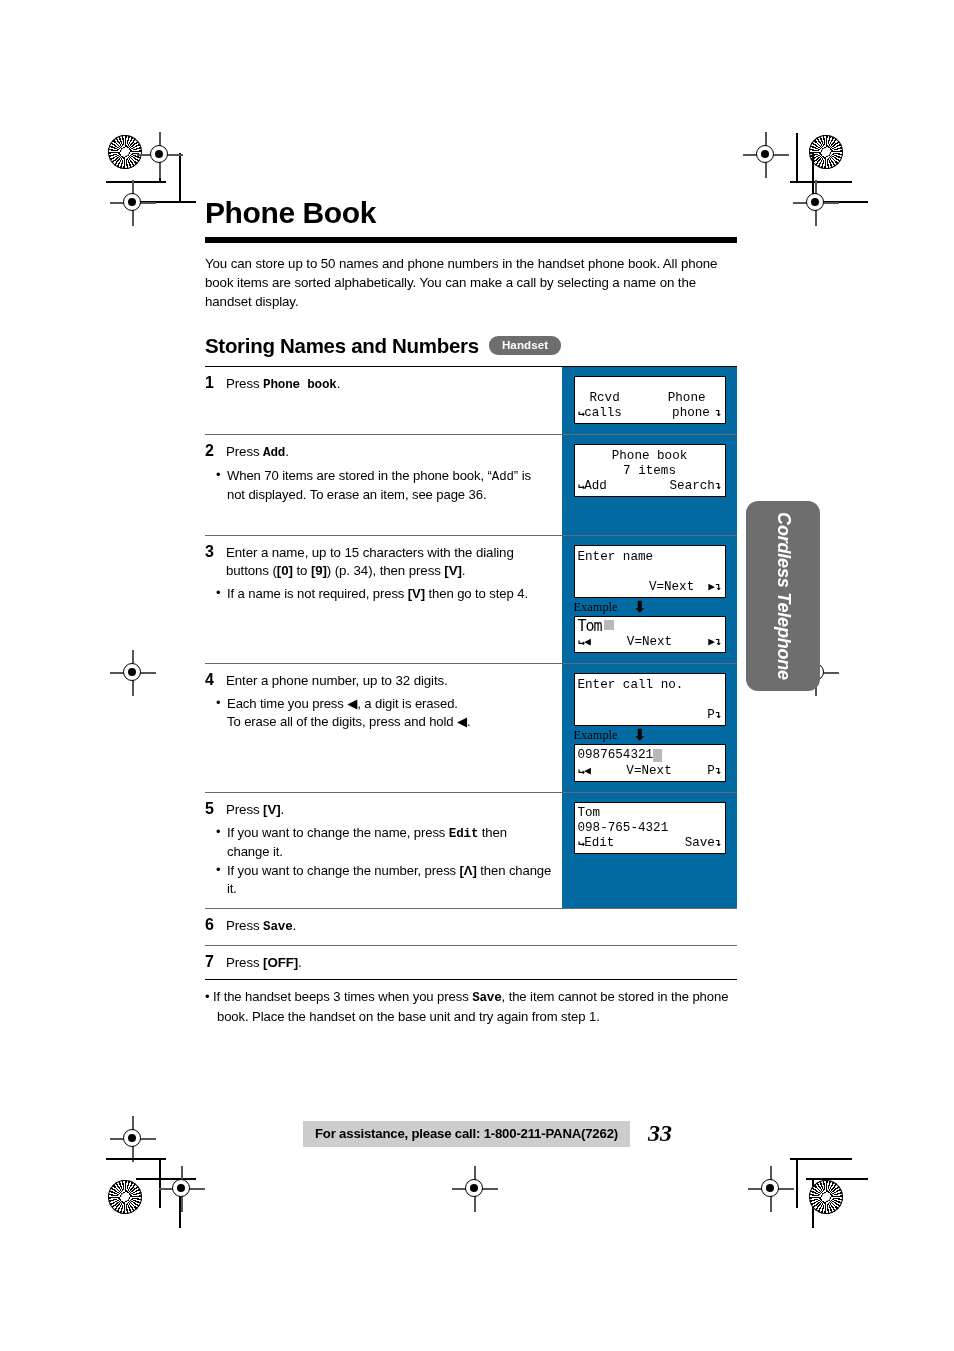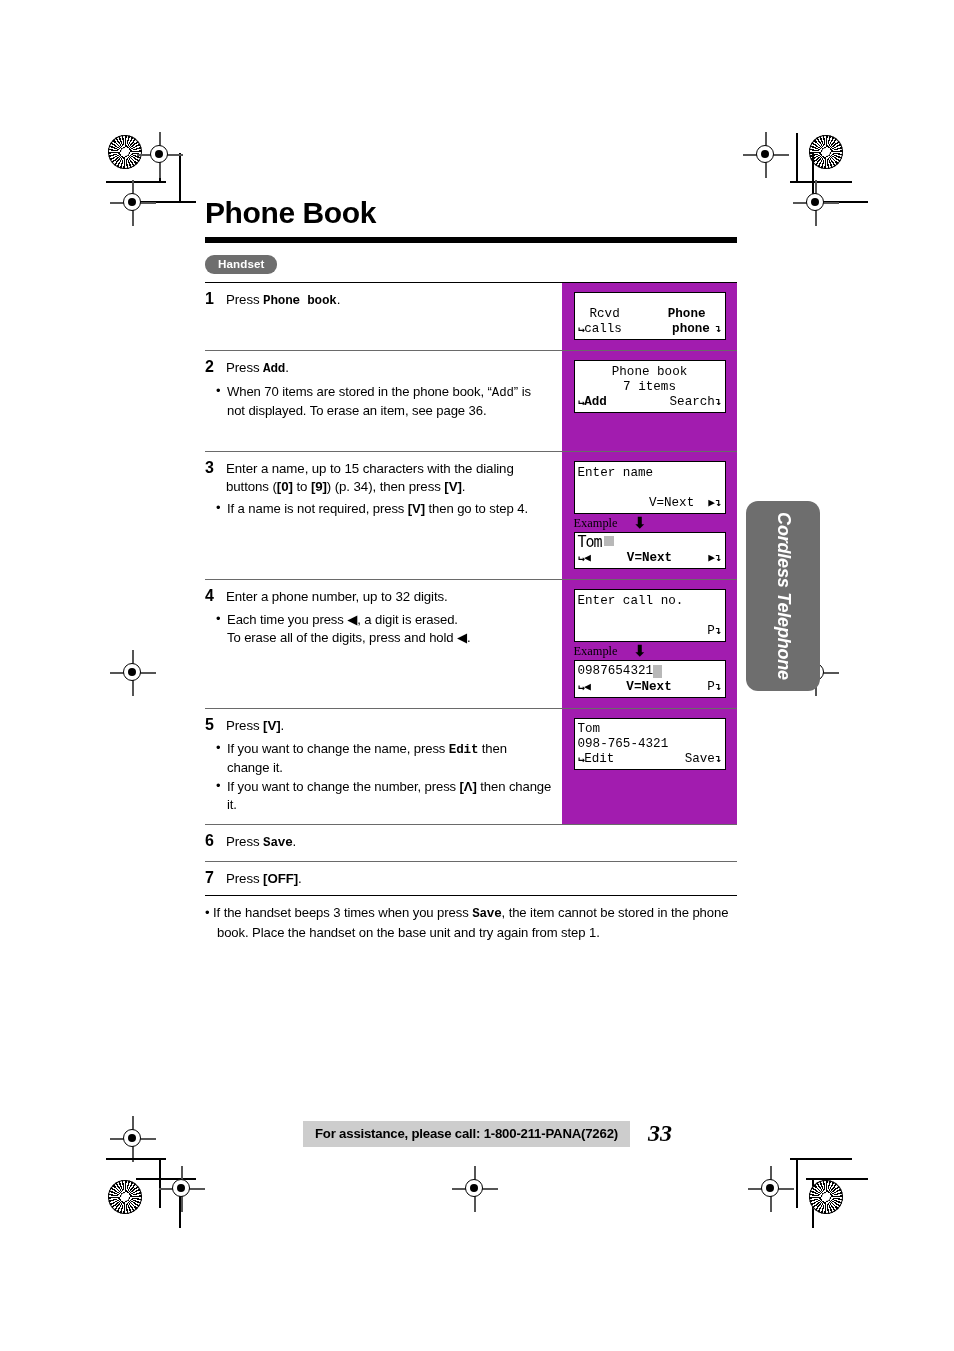--- a/index.html
+++ b/index.html
@@ -121,21 +121,21 @@
   .step-left {
     width: 357px;
     box-sizing: border-box;
     padding: 7px 10px 9px 0;
     background: transparent;
   }
   .step-right {
     width: 175px;
     box-sizing: border-box;
     padding: 9px 0 10px 0;
-    background: #a21caf;
+    background: #0369a1;
     position: relative;
     z-index: 1;
   }
   .step-head {
     display: flex;
     gap: 8px;
     font-size: 13.3px;
     line-height: 1.35;
     letter-spacing: -0.1px;
   }
@@ -192,21 +192,21 @@
     position: relative;
   }
   .lcd .l {
     display: flex;
     white-space: pre;
     height: 15px;
     align-items: center;
   }
   .lcd .l.tall { height: 16px; }
   .lcd .spacer { height: 15px; }
-  .lcd .b { font-weight: bold; }
+  .lcd .b { font-weight: normal; }
   .lcd .grow { flex: 1; }
   .lcd .ctr { justify-content: center; }
   
   .ar { font-size: 11px; line-height: 1; font-weight: bold; }
   .ar-dl { transform: scaleX(-1); display:inline-block; }
 
   .example-row {
     display: flex;
     align-items: center;
     width: 152px;
@@ -390,22 +390,24 @@
 
 <div class="side-tab">
   <span>Cordless Telephone</span>
 </div>
 
 <div class="page">
 
   <h1 class="chapter-title">Phone Book</h1>
   <div class="title-rule"></div>
 
+  <p class="intro">You can store up to 50 names and phone numbers in the handset phone book. All phone book items are sorted alphabetically. You can make a call by selecting a name on the handset display.</p>
 
   <div class="section-head-row">
+    <div class="section-head">Storing Names and Numbers</div>
     <div class="badge">Handset</div>
   </div>
 
   <div class="steps">
 
     <div class="step">
       <div class="step-left">
         <div class="step-head">
           <div class="step-num">1</div>
           <div class="step-text"><span>Press</span>&nbsp;<span class="mono">Phone book</span><span>.</span></div>

